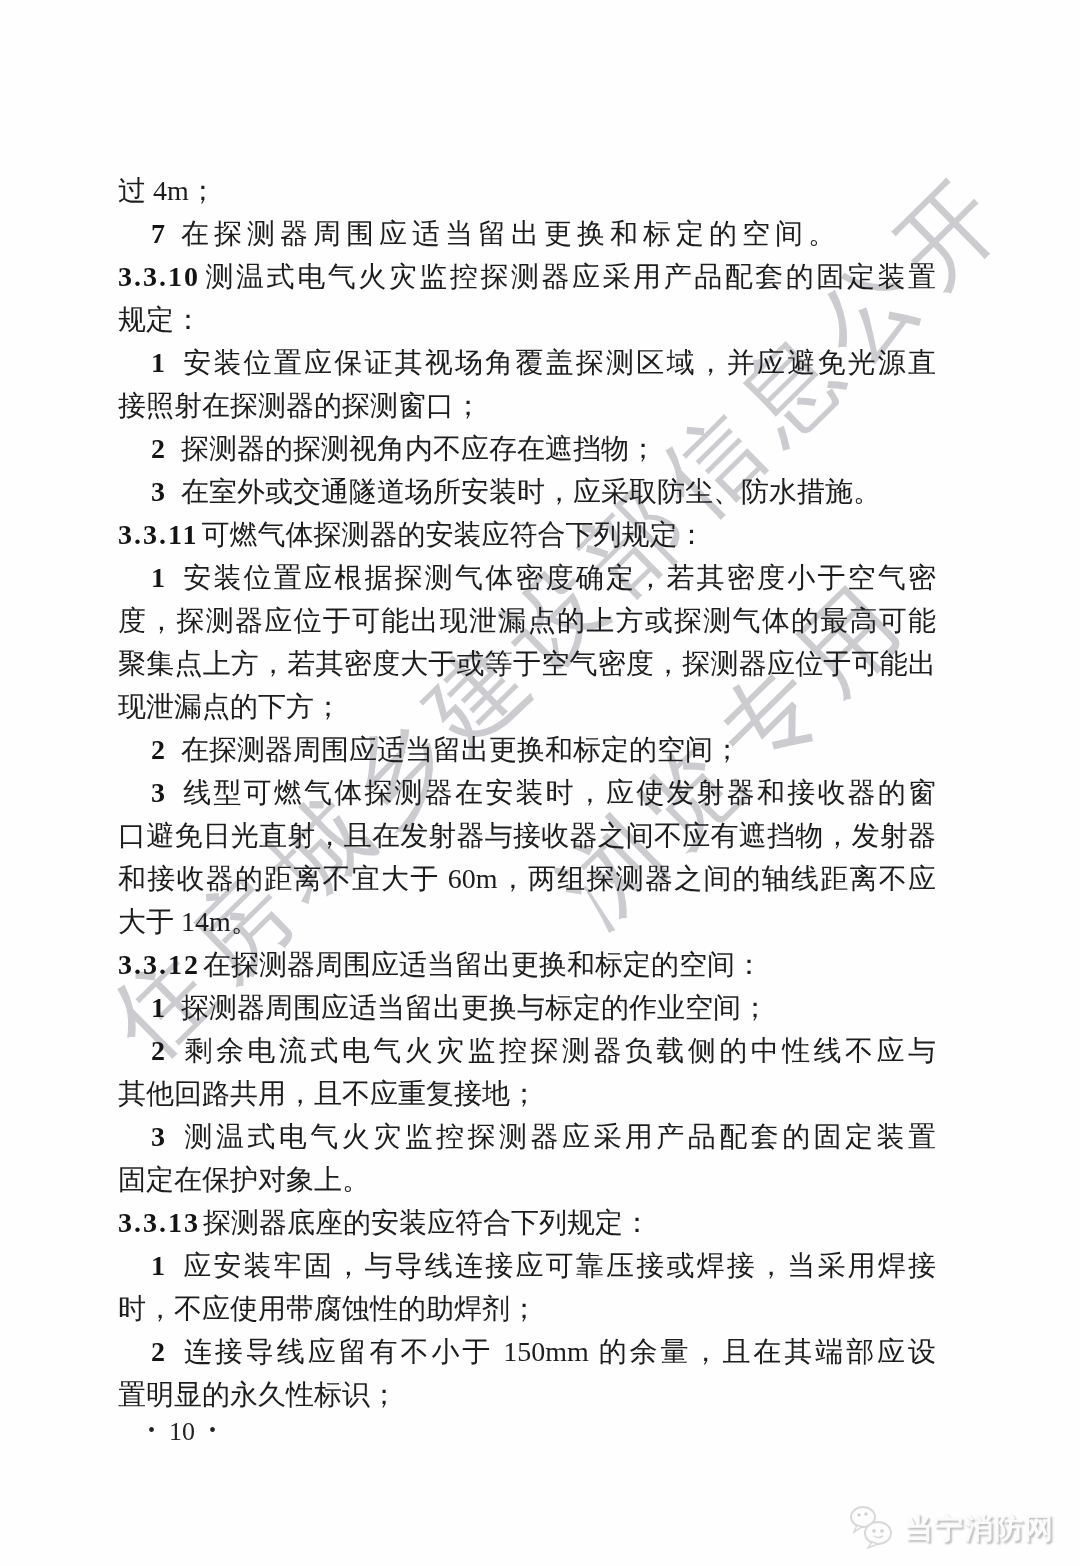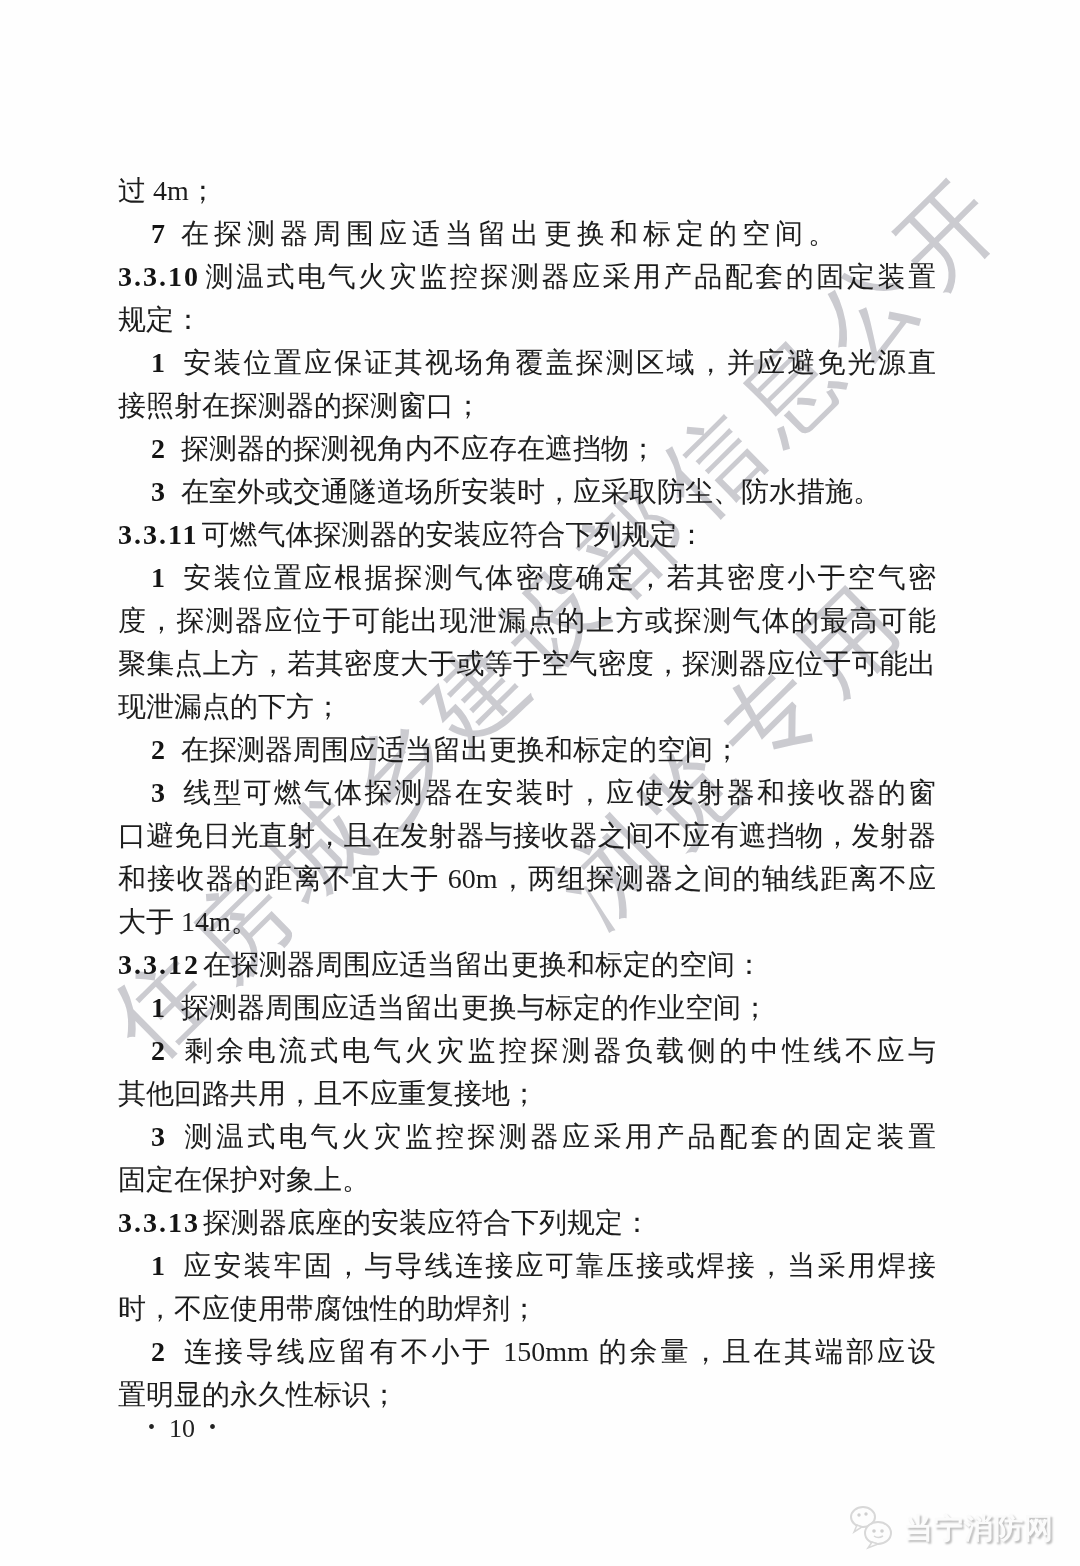--- a/index.html
+++ b/index.html
@@ -30,21 +30,21 @@
   .line{height:43px;overflow:hidden;white-space:normal;}
   .line.fill{text-align:justify;text-align-last:justify;}
   .num{font-weight:bold;color:#141414;}
   .item .num{margin-left:33px;margin-right:16px;}
   .section .num{letter-spacing:2px;margin-right:3px;}
   .sp .txt{letter-spacing:5px;}
 
   
   .page-num{
     position:absolute;left:148px;top:1413px;z-index:2;
-    font-size:26px;line-height:28px;color:#222;
+    font-size:26px;line-height:35px;color:#222;
   }
   .page-num .dot{font-size:20px;vertical-align:3px;}
   .page-num .n{margin:0 14px;}
 
   
   .site-logo{
     position:absolute;right:26px;top:1488px;z-index:3;
     display:flex;align-items:center;gap:10px;margin-top:16px;
   }
   .site-logo .logo-text{

